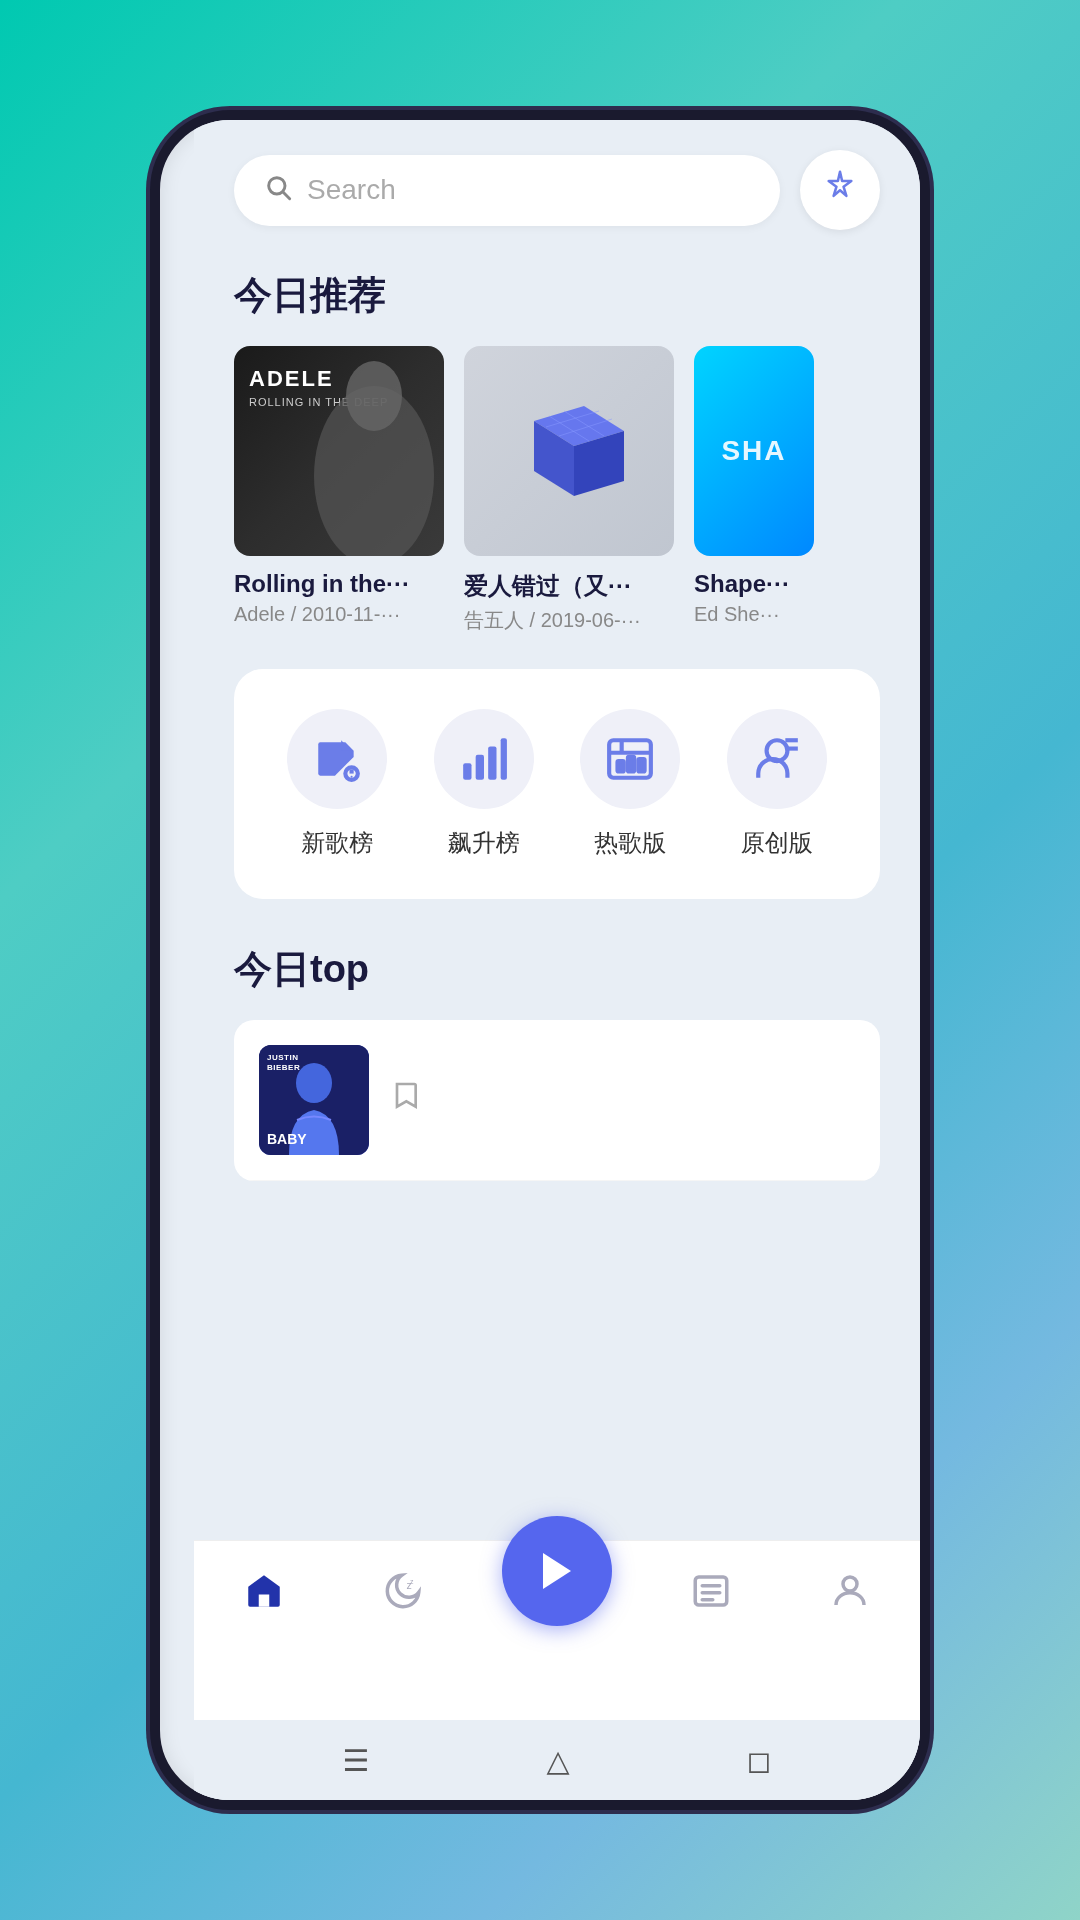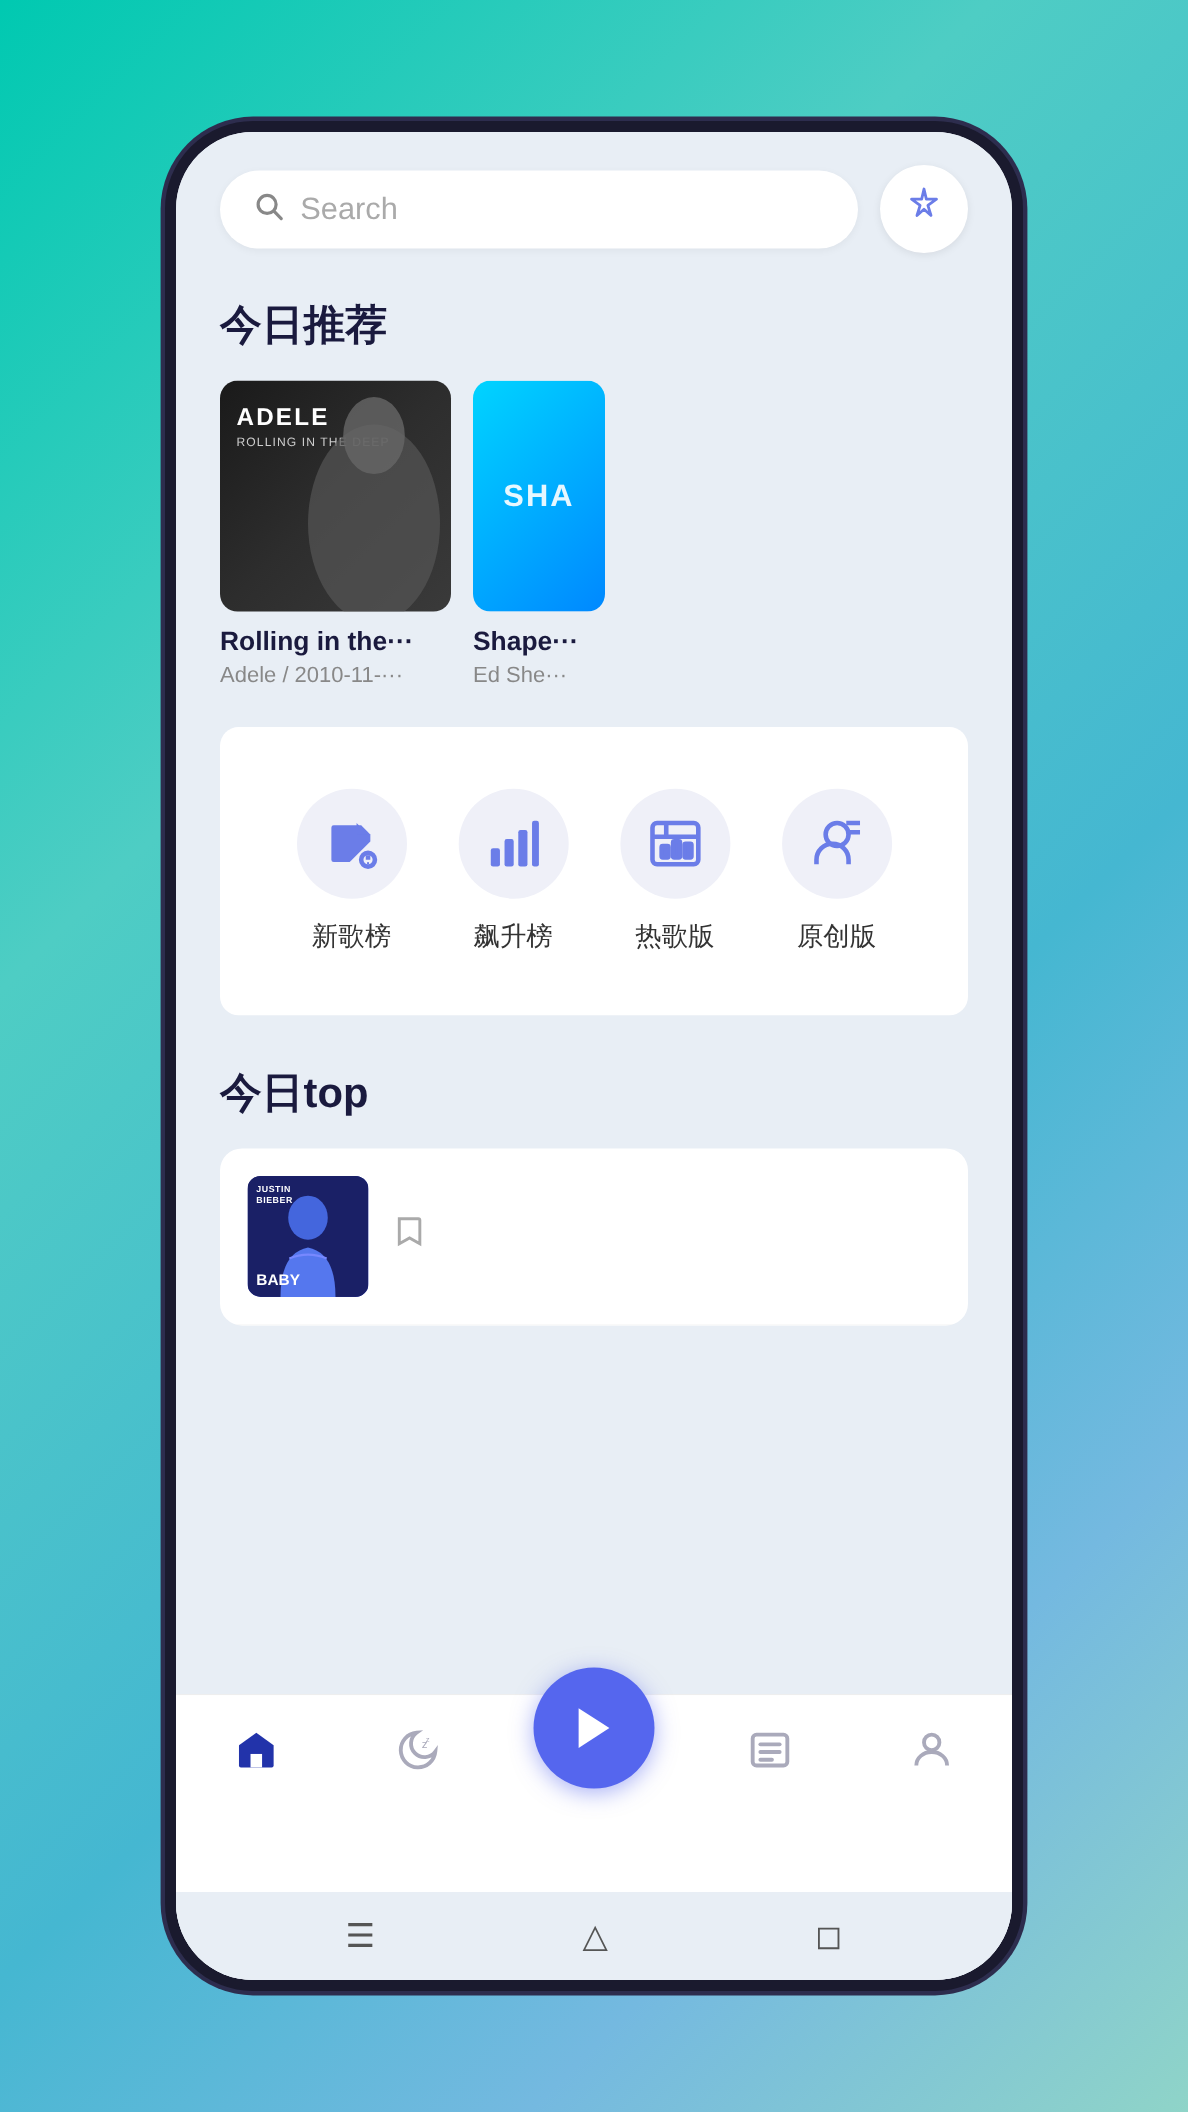--- a/index.html
+++ b/index.html
@@ -27,20 +27,21 @@
       display: flex;
       flex-direction: column;
     }
 
     .phone-screen {
       flex: 1;
       overflow: hidden;
       display: flex;
       flex-direction: column;
       background: #e8eef5;
+      margin-left: 34px;
     }
 
     
     .content-area {
       flex: 1;
       overflow-y: auto;
       padding: 30px 40px 0 40px;
     }
 
     
@@ -183,22 +184,22 @@
       color: #888;
       white-space: nowrap;
       overflow: hidden;
       text-overflow: ellipsis;
       margin-top: 5px;
     }
 
     
     .charts-section {
       background: white;
-      border-radius: 17px;
-      padding: 56px;
+      border-radius: 29px;
+      padding: 40px;
       margin-bottom: 45px;
     }
 
     .charts-grid {
       display: grid;
       grid-template-columns: repeat(4, 1fr);
       gap: 20px;
     }
 
     .chart-item {
@@ -384,20 +385,42 @@
 
               <svg width="210" height="210" viewBox="0 0 210 210" style="position:absolute;bottom:0;right:0;">
                 <ellipse cx="140" cy="130" rx="60" ry="90" fill="#555" opacity="0.7"></ellipse>
                 <ellipse cx="140" cy="50" rx="28" ry="35" fill="#666" opacity="0.8"></ellipse>
               </svg>
             </div>
             <div class="album-name">Rolling in the···</div>
             <div class="album-meta">Adele / 2010-11-···</div>
           </div>
 
+          <div class="album-card">
+            <div class="album-cover album-cover-blue">
+              <div class="blue-box-3d">
+                
+                <svg width="130" height="110" viewBox="0 0 130 110">
+
+                  <polygon points="30,20 80,5 120,30 70,45" fill="#6677ee"></polygon>
+
+                  <polygon points="30,20 70,45 70,95 30,70" fill="#4455cc"></polygon>
+
+                  <polygon points="70,45 120,30 120,80 70,95" fill="#3344bb"></polygon>
+
+                  <line x1="45" y1="15" x2="85" y2="40" stroke="#8899ff" stroke-width="1" opacity="0.5"></line>
+                  <line x1="60" y1="10" x2="100" y2="35" stroke="#8899ff" stroke-width="1" opacity="0.5"></line>
+                  <line x1="42" y1="26" x2="95" y2="10" stroke="#8899ff" stroke-width="1" opacity="0.5"></line>
+                  <line x1="55" y1="35" x2="108" y2="18" stroke="#8899ff" stroke-width="1" opacity="0.5"></line>
+                </svg>
+              </div>
+            </div>
+            <div class="album-name">爱人错过（又···</div>
+            <div class="album-meta">告五人 / 2019-06-···</div>
+          </div>
 
           <div class="album-card partial-card">
             <div class="album-cover album-cover-cyan" style="width:120px;">
               <div style="width:100%;height:100%;background:linear-gradient(135deg,#00d4ff,#0088ff);display:flex;align-items:center;justify-content:center;">
                 <span style="font-size:28px;font-weight:800;color:rgba(255,255,255,0.9);letter-spacing:2px;">SHA</span>
               </div>
             </div>
             <div class="album-name">Shape···</div>
             <div class="album-meta">Ed She···</div>
           </div>

